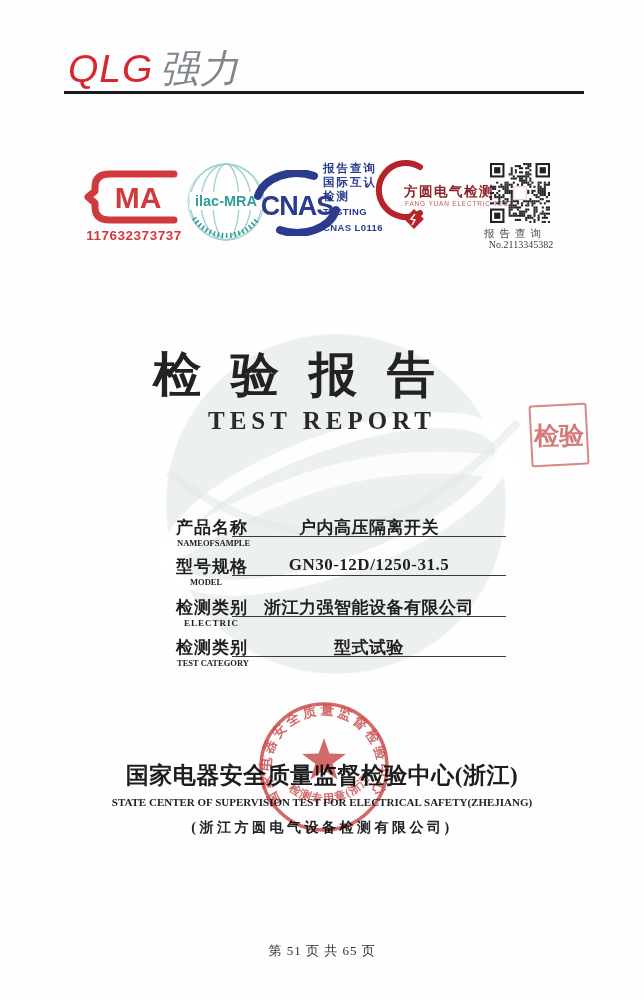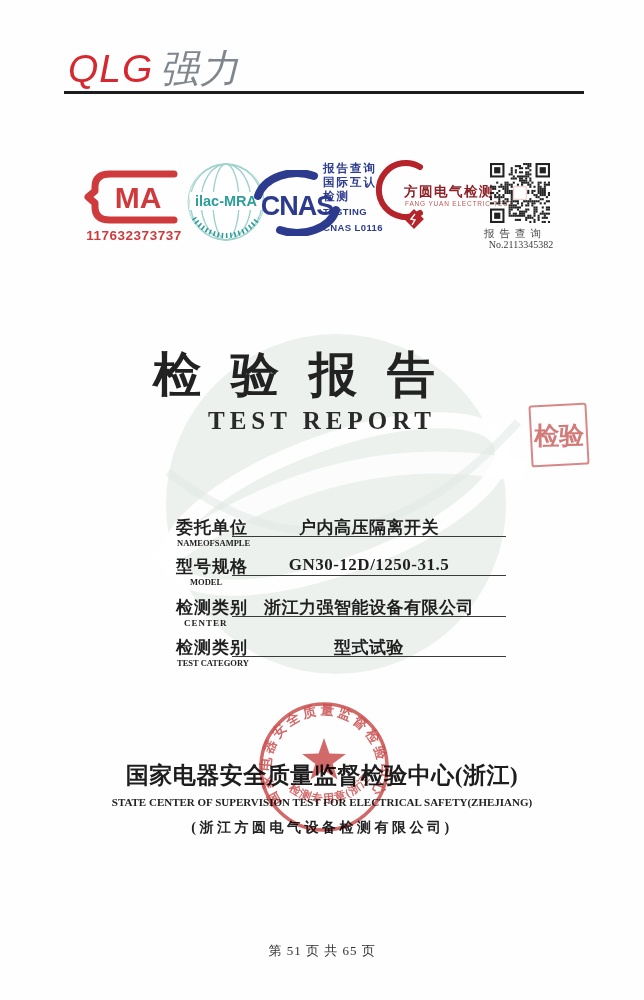--- a/index.html
+++ b/index.html
@@ -395,36 +395,36 @@
   <div class="abs qr-number content">No.2113345382</div>
 
   <div class="abs title-cn content">检验报告</div>
   <div class="abs title-en content">TEST REPORT</div>
 
   <div class="abs jy-stamp content">
     <span>检验</span>
   </div>
 
   <div class="frow content" id="row1">
-    <div class="lbl" style="top:516px">委托单位</div>
+    <div class="lbl" style="top:516px">产品名称</div>
     <div class="line" style="top:516px"></div>
     <div class="val" style="top:516px">户内高压隔离开关</div>
     <div class="sub" style="top:538px">NAMEOFSAMPLE</div>
   </div>
   <div class="frow content" id="row2">
     <div class="lbl" style="top:555px">型号规格</div>
     <div class="line" style="top:555px"></div>
     <div class="val" style="top:555px">GN30-12D/1250-31.5</div>
     <div class="sub" style="top:577px">MODEL</div>
   </div>
   <div class="frow content" id="row3">
     <div class="lbl" style="top:596px">检测类别</div>
     <div class="line" style="top:596px"></div>
     <div class="val" style="top:596px">浙江力强智能设备有限公司</div>
-    <div class="sub" style="top:618px">CENTER</div>
+    <div class="sub" style="top:618px">ELECTRIC</div>
   </div>
   <div class="frow content" id="row4">
     <div class="lbl" style="top:636px">检测类别</div>
     <div class="line" style="top:636px"></div>
     <div class="val" style="top:636px">型式试验</div>
     <div class="sub" style="top:658px">TEST CATEGORY</div>
   </div>
 
   <div class="abs org-cn content">国家电器安全质量监督检验中心(浙江)</div>
   <div class="abs org-sub content">(浙江方圆电气设备检测有限公司)</div>

